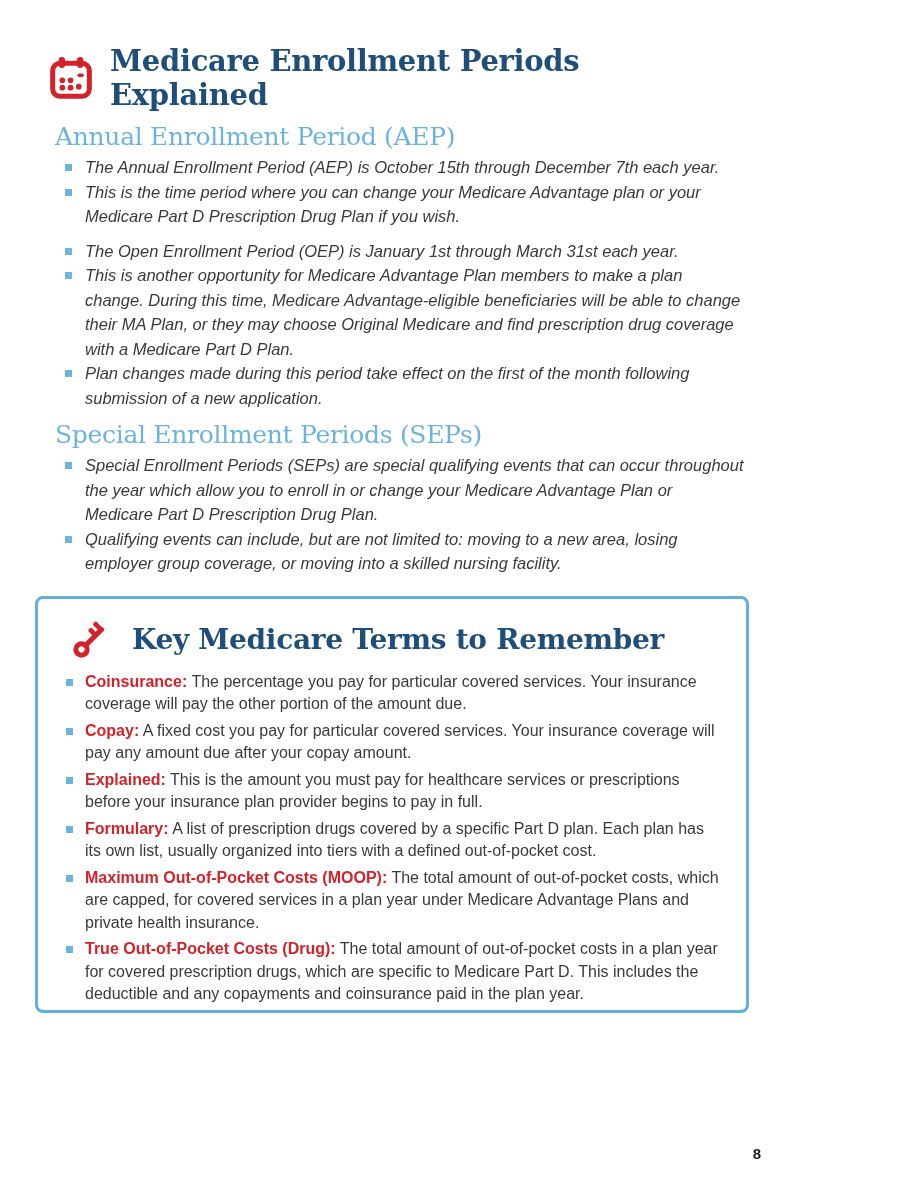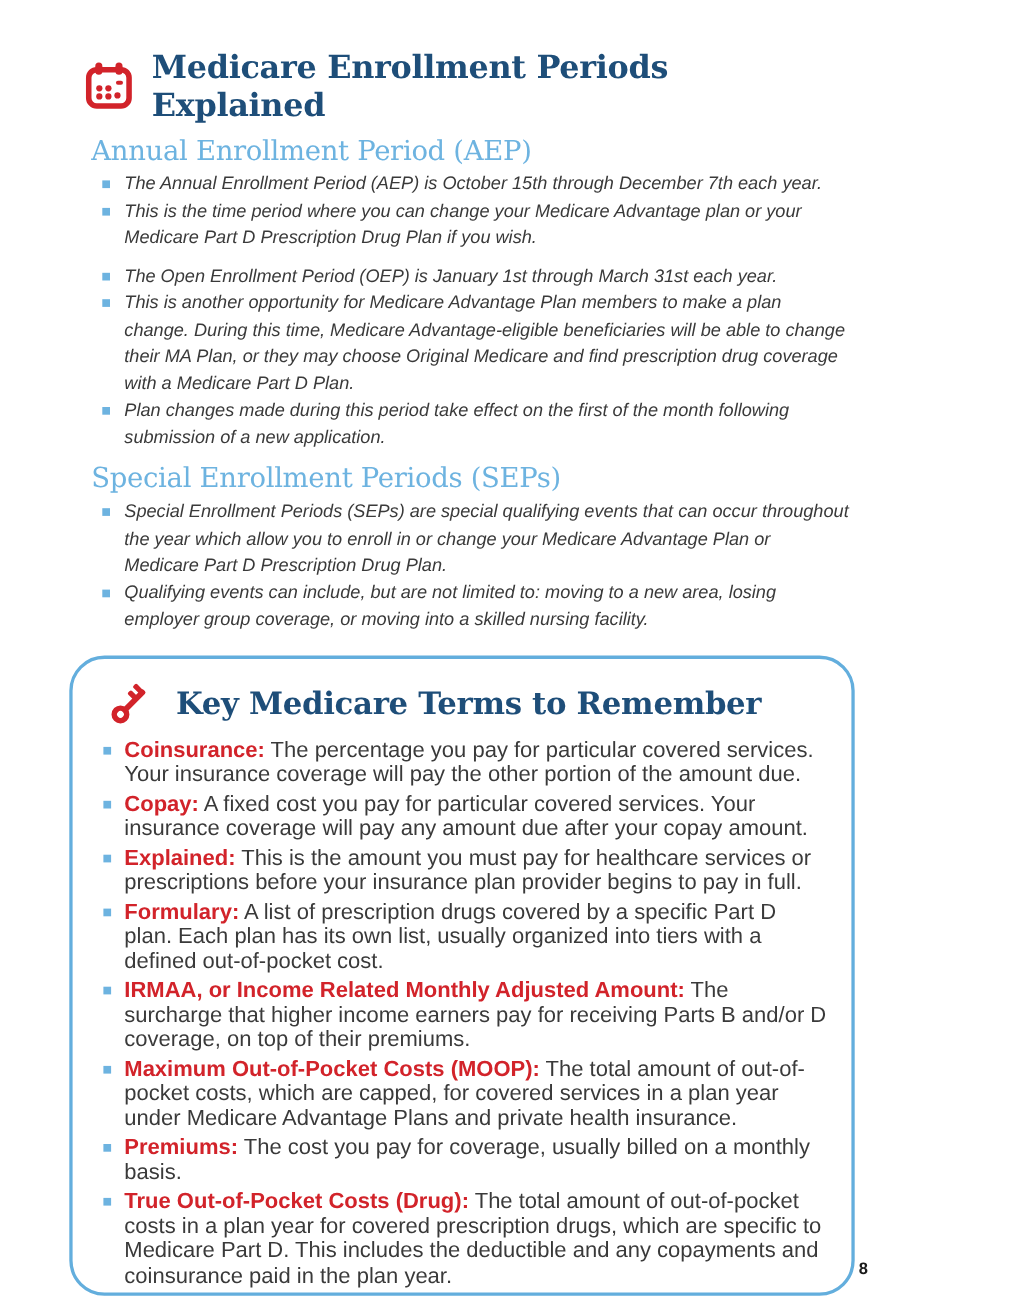--- a/index.html
+++ b/index.html
@@ -4,21 +4,20 @@
 <style>
   html, body { margin: 0; padding: 0; background: #ffffff; }
   .page {
     position: relative;
     width: 784px;
     height: 1188px;
     background: #ffffff;
     overflow: hidden;
     font-family: "Liberation Sans", sans-serif;
     color: #3a3a3a;
-    margin-left: 28px;
   }
 
   
   .doc-header {
     display: flex;
     align-items: center;
     gap: 16px;
     margin: 44px 48px 4px 48px;
   }
   .doc-header .cal-icon { flex: 0 0 auto; display: flex; }
@@ -59,21 +58,21 @@
     top: 9px;
     width: 7px;
     height: 7px;
     background: #6db3e0;
   }
 
   
   .terms-box {
     margin: 20px 35px 0 35px;
     border: 3px solid #63aedd;
-    border-radius: 32px;
+    border-radius: 8px;
     padding: 14px 18px 0 14px;
     background: #ffffff;
   }
   .terms-header {
     display: flex;
     align-items: center;
     gap: 18px;
     margin: 4px 0 8px 16px;
   }
   .terms-title {
@@ -84,21 +83,21 @@
     letter-spacing: -0.3px;
   }
   ul.terms {
     list-style: none;
     margin: 6px 4px 2px 0;
     padding: 0;
   }
   ul.terms li {
     position: relative;
     padding-left: 33px;
-    font-size: 20px;
+    font-size: 16px;
     line-height: 22.5px;
     margin-bottom: 4px;
     color: #3a3a3a;
   }
   ul.terms li::before {
     content: "";
     position: absolute;
     left: 14px;
     top: 8px;
     width: 7px;
@@ -173,22 +172,20 @@
           </g>
         </svg>
       </span>
       <span class="terms-title">Key Medicare Terms to Remember</span>
     </div>
     <ul class="terms">
       <li><span class="term-label">Coinsurance:</span><span> The percentage you pay for particular covered services. Your insurance coverage will pay the other portion of the amount due.</span></li>
       <li><span class="term-label">Copay:</span><span> A fixed cost you pay for particular covered services. Your insurance coverage will pay any amount due after your copay amount.</span></li>
       <li><span class="term-label">Explained:</span><span> This is the amount you must pay for healthcare services or prescriptions before your insurance plan provider begins to pay in full.</span></li>
       <li><span class="term-label">Formulary:</span><span> A list of prescription drugs covered by a specific Part D plan. Each plan has its own list, usually organized into tiers with a defined out-of-pocket cost.</span></li>
-      <li><span class="term-label">IRMAA, or Income Related Monthly Adjusted Amount:</span><span> The surcharge that higher income earners pay for receiving Parts B and/or D coverage, on top of their premiums.</span></li>
       <li><span class="term-label">Maximum Out-of-Pocket Costs (MOOP):</span><span> The total amount of out-of-pocket costs, which are capped, for covered services in a plan year under Medicare Advantage Plans and private health insurance.</span></li>
-      <li><span class="term-label">Premiums:</span><span> The cost you pay for coverage, usually billed on a monthly basis.</span></li>
       <li><span class="term-label">True Out-of-Pocket Costs (Drug):</span><span> The total amount of out-of-pocket costs in a plan year for covered prescription drugs, which are specific to Medicare Part D. This includes the deductible and any copayments and coinsurance paid in the plan year.</span></li>
     </ul>
   </div>
 
   <div class="page-number">8</div>
 
 </div>
 
 </body></html>

